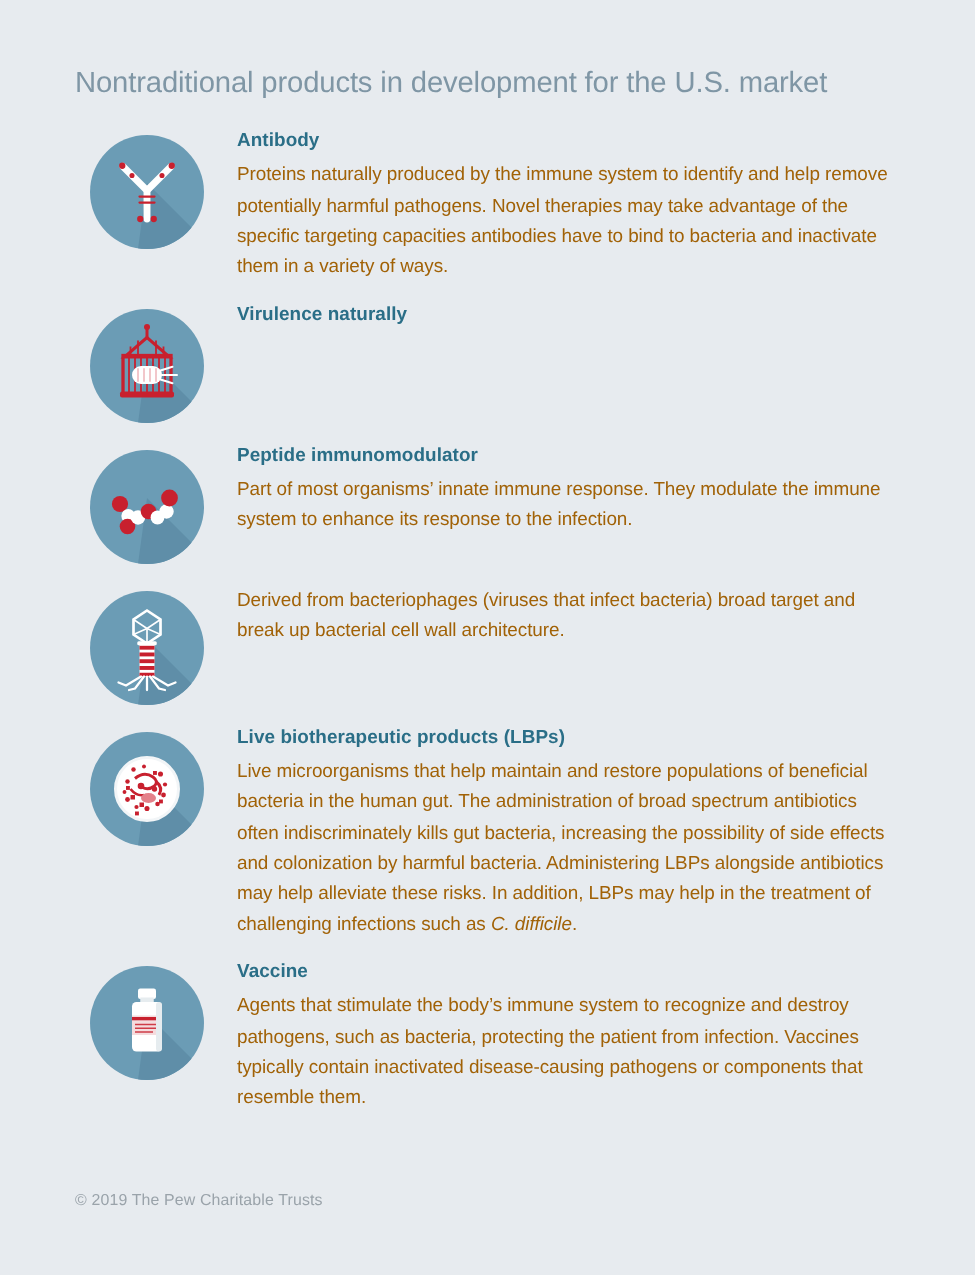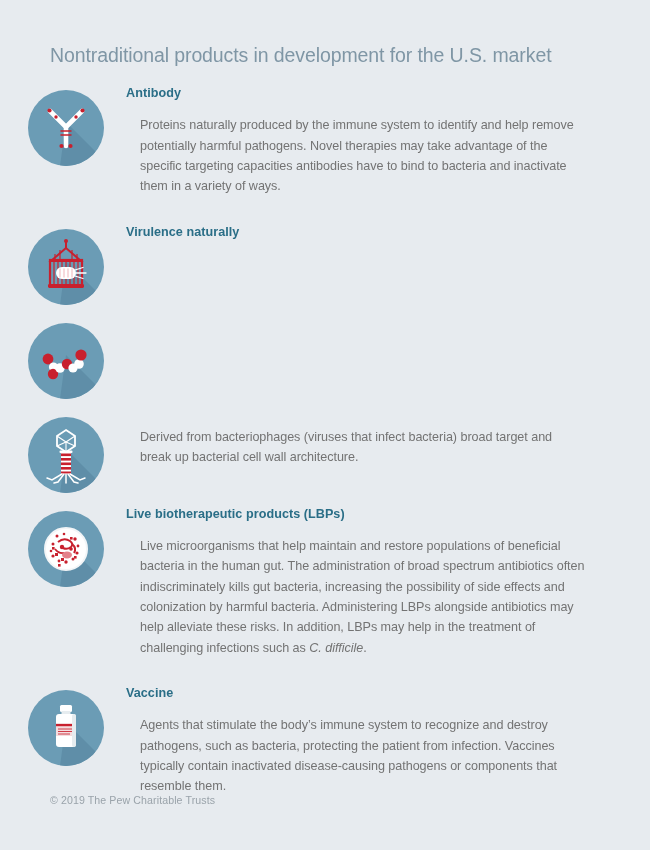--- a/index.html
+++ b/index.html
@@ -33,21 +33,21 @@
   .entries {
     position: absolute;
     left: 0;
     top: 84px;
     width: 650px;
   }
   .entry {
     position: relative;
     display: flex;
     align-items: flex-start;
-    padding-left: 28px;
+    padding-left: 60px;
     padding-right: 50px;
     margin-bottom: 12px;
   }
   .icon-wrap {
     flex: 0 0 76px;
     width: 76px;
     height: 76px;
     margin-right: 22px;
     margin-top: 6px;
   }
@@ -64,23 +64,23 @@
   .entry-heading {
     font-size: 12.6px;
     font-weight: bold;
     color: #2a6e87;
     margin: 0 0 5px 0;
     line-height: 1.2;
     letter-spacing: 0.05px;
   }
   .entry-text {
     font-size: 12.6px;
-    color: #737373;
+    color: #a16207;
     line-height: 1.62;
-    margin: 14px;
+    margin: 0;
     letter-spacing: -0.05px;
   }
   .entry-text i {
   }
   .footer {
     position: absolute;
     left: 50px;
     bottom: 44px;
     font-size: 10.6px;
     color: #9aa3aa;
@@ -200,20 +200,24 @@
             <circle cx="20" cy="36" r="5.4" fill="#c8202e"></circle>
             <circle cx="25.5" cy="44" r="4.6" fill="#ffffff"></circle>
             <circle cx="25" cy="51" r="5.2" fill="#c8202e"></circle>
             <circle cx="32" cy="45" r="4.8" fill="#ffffff"></circle>
             <circle cx="39" cy="41" r="5.2" fill="#c8202e"></circle>
             <circle cx="45" cy="45" r="4.6" fill="#ffffff"></circle>
             <circle cx="51" cy="41" r="4.8" fill="#ffffff"></circle>
             <circle cx="53" cy="32" r="5.6" fill="#c8202e"></circle>
           </g>
         </svg>
+      </div>
+      <div class="entry-body">
+        <div class="entry-heading">Peptide immunomodulator</div>
+        <div class="entry-text">Part of most organisms’ innate immune response. They modulate the immune system to enhance its response to the infection.</div>
       </div>
     </div>
 
     <div class="entry">
       <div class="icon-wrap">
         <svg class="icon-circle" viewBox="0 0 76 76">
           <defs>
             <clipPath id="clipD">
                 <circle cx="38" cy="38" r="38"></circle>
               </clipPath>

